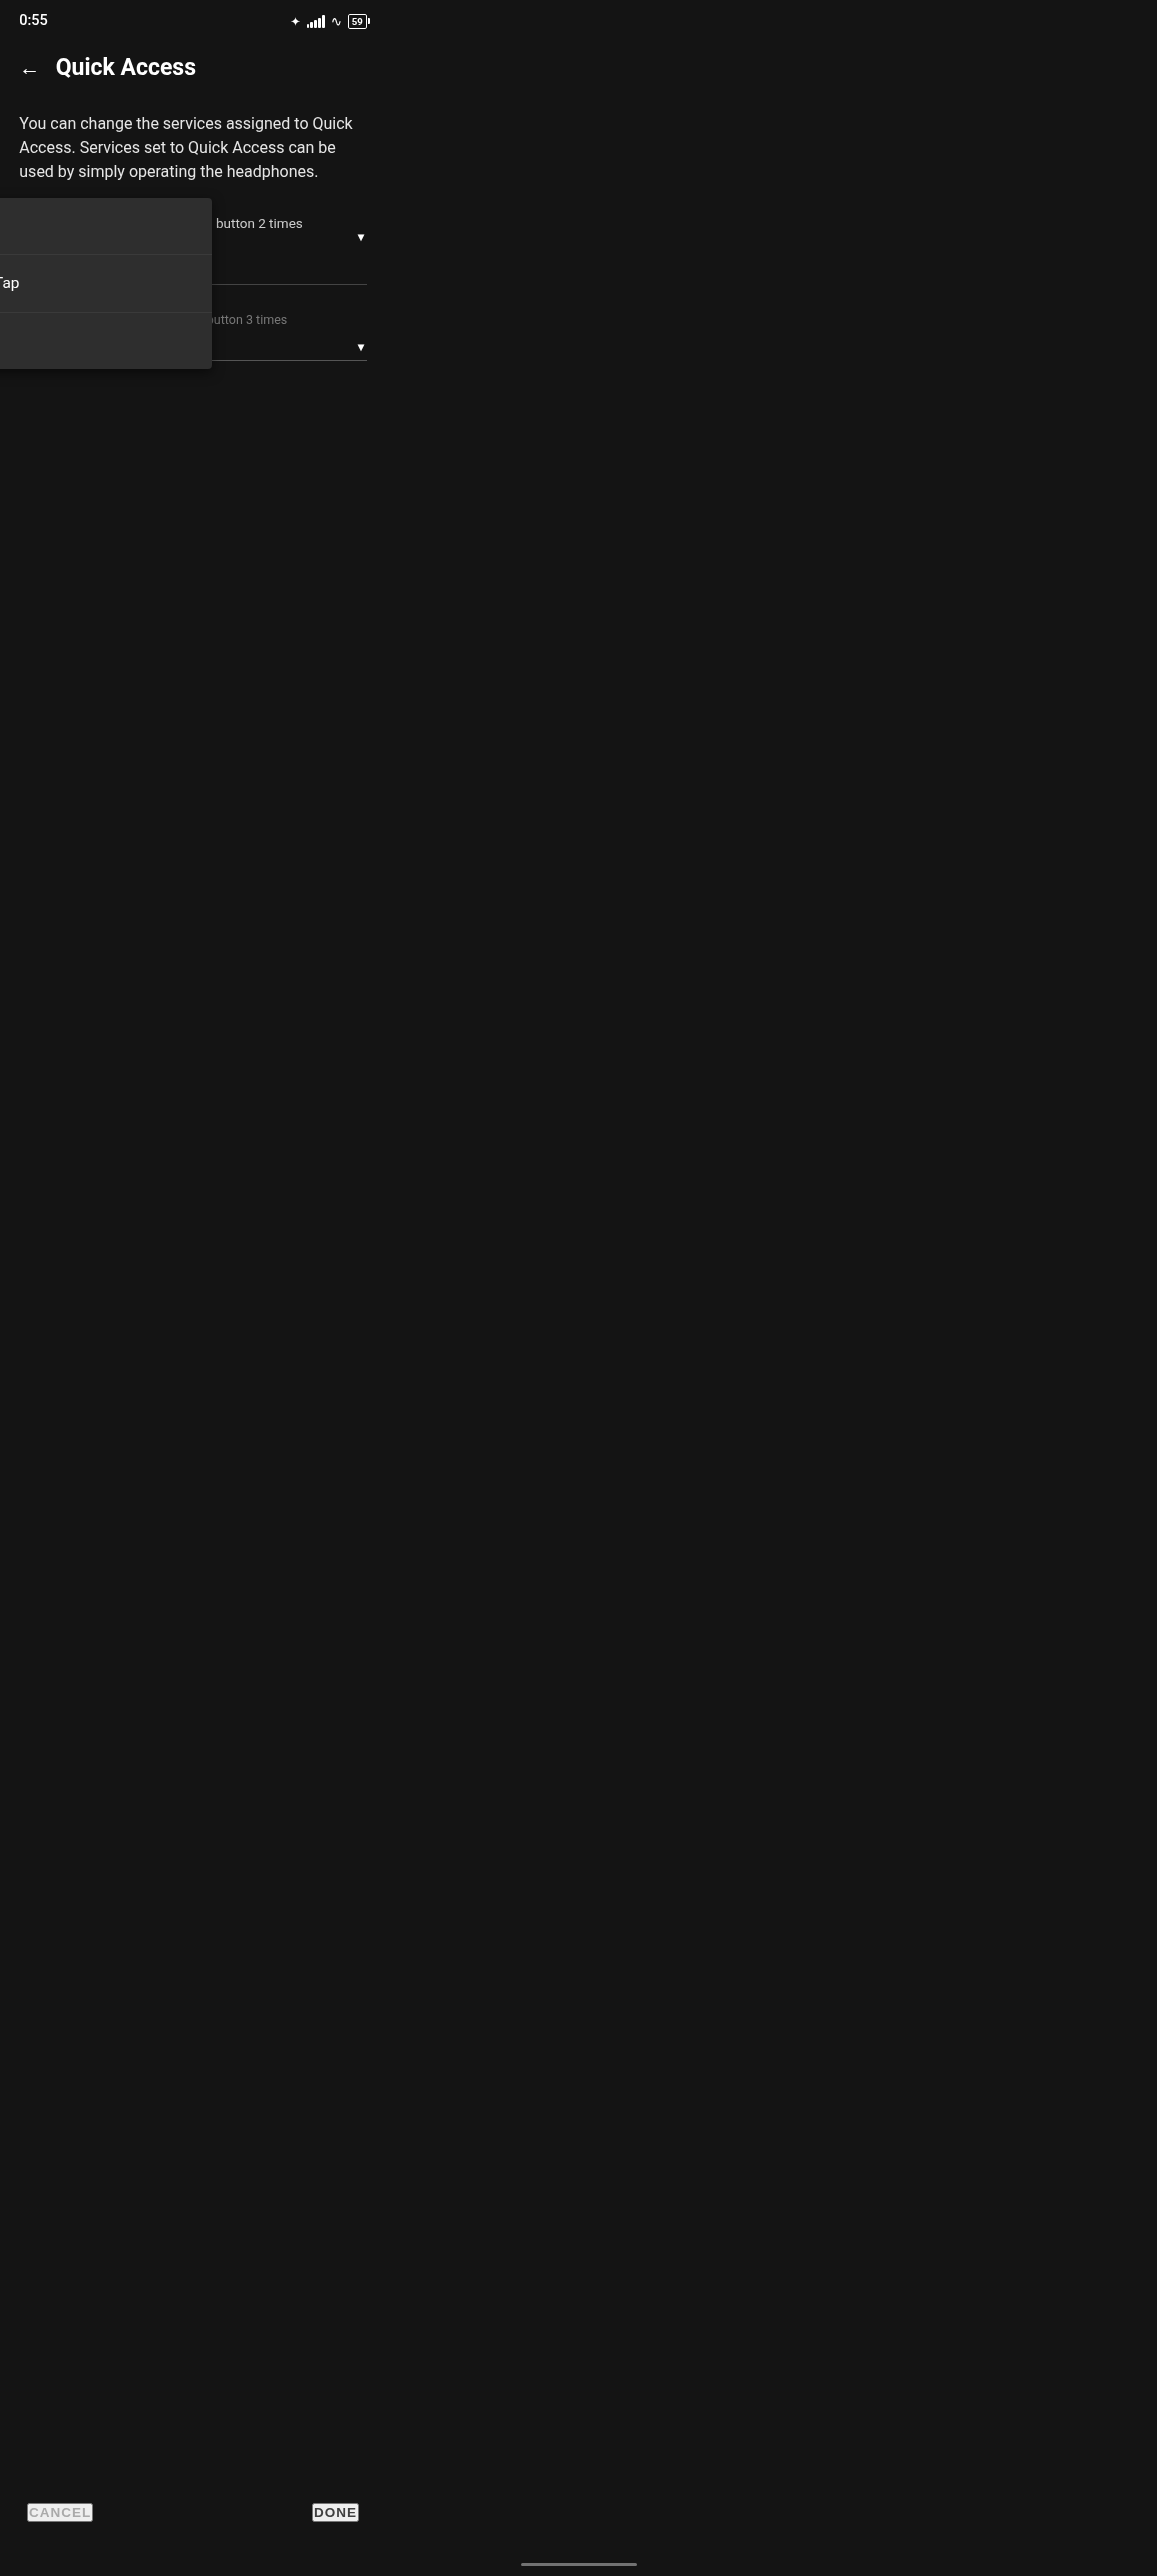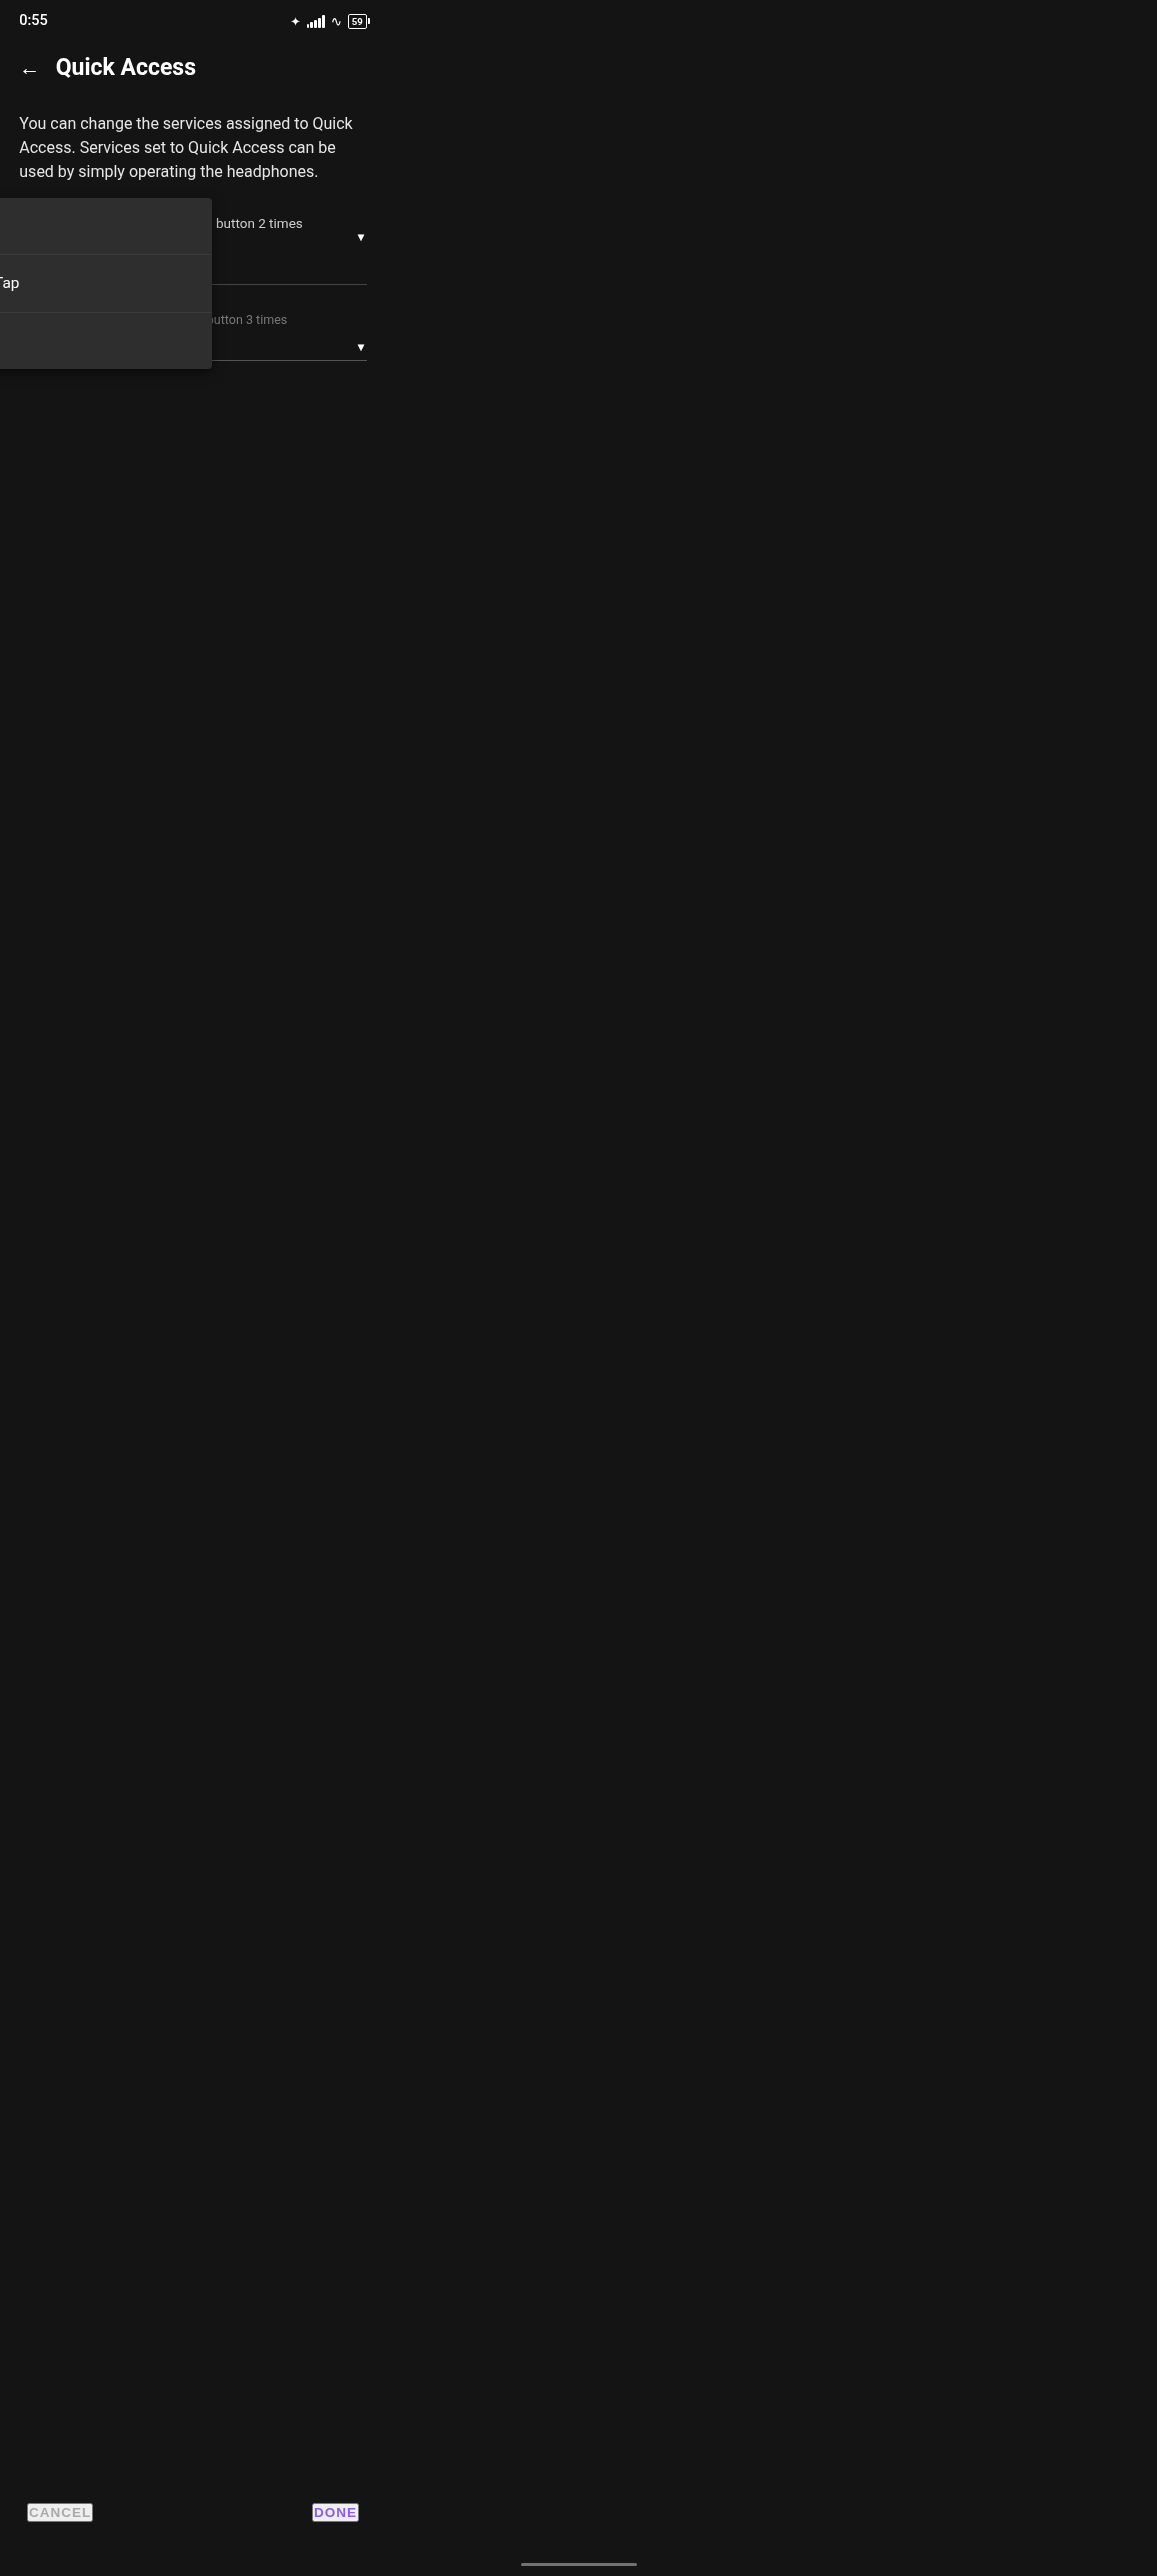--- a/index.html
+++ b/index.html
@@ -192,21 +192,21 @@
       font-weight: 700;
       color: #aaaaaa;
       text-transform: uppercase;
       letter-spacing: 1px;
       cursor: pointer;
     }
 
     .done-button {
       font-size: 13.5px;
       font-weight: 700;
-      color: #8b5cf6;
+      color: #404040;
       text-transform: uppercase;
       letter-spacing: 1px;
       cursor: pointer;
     }
 
     
     .home-indicator {
       position: fixed;
       bottom: 9.6px;
       left: 50%;

